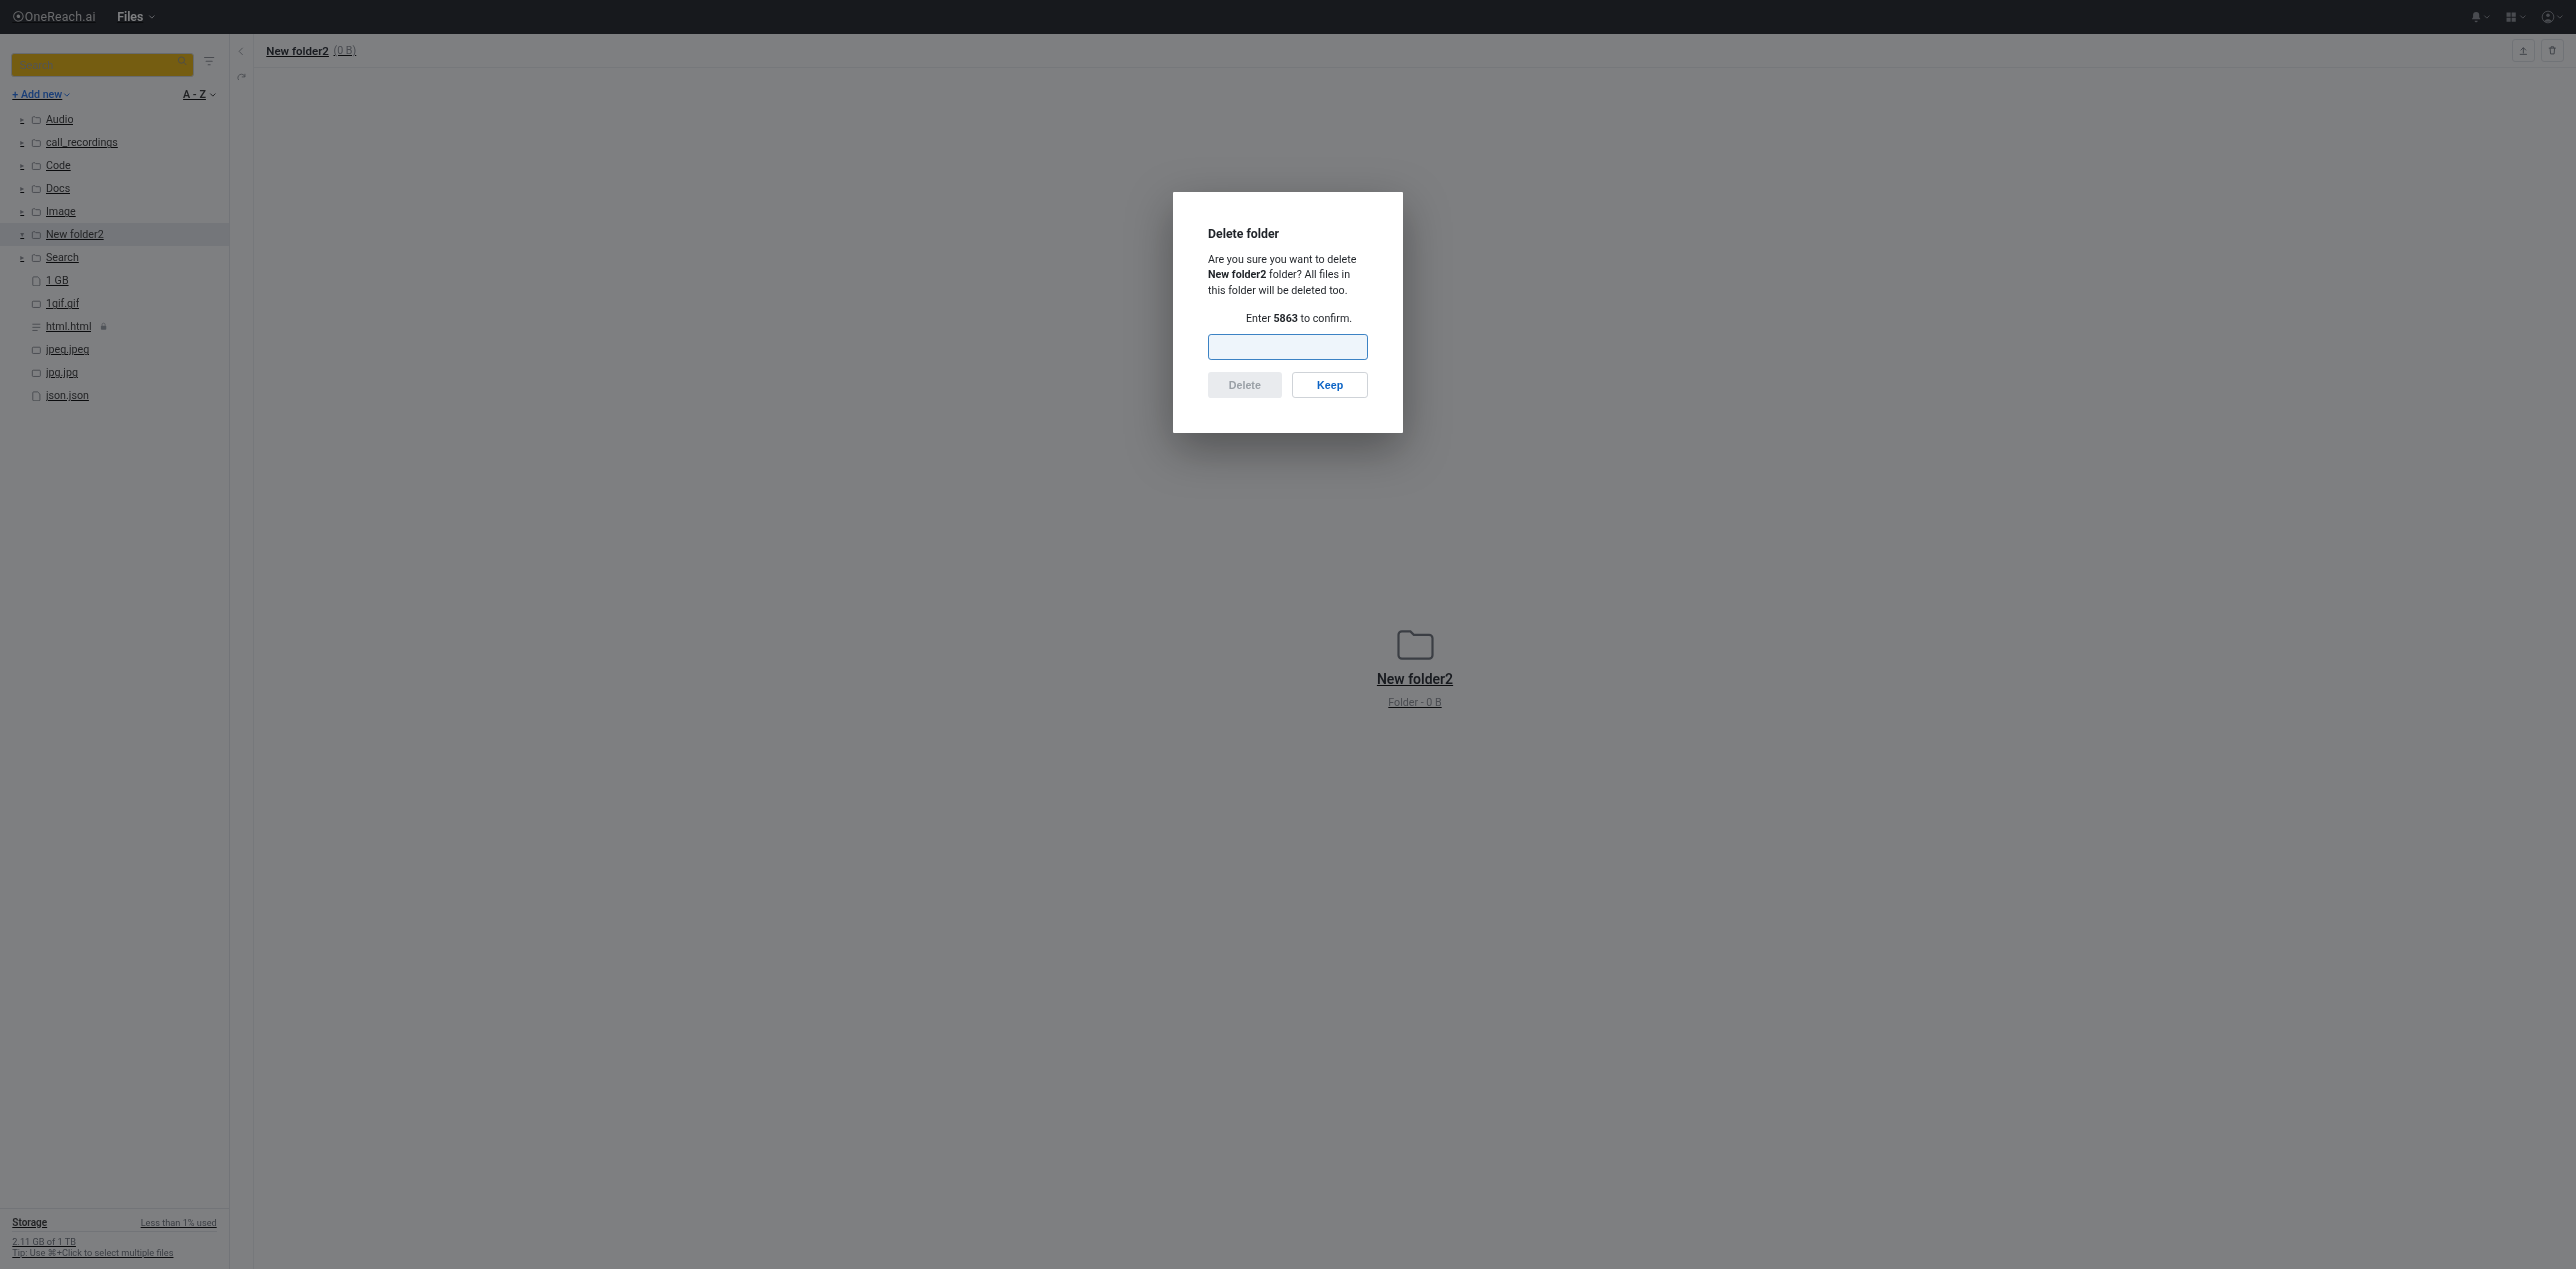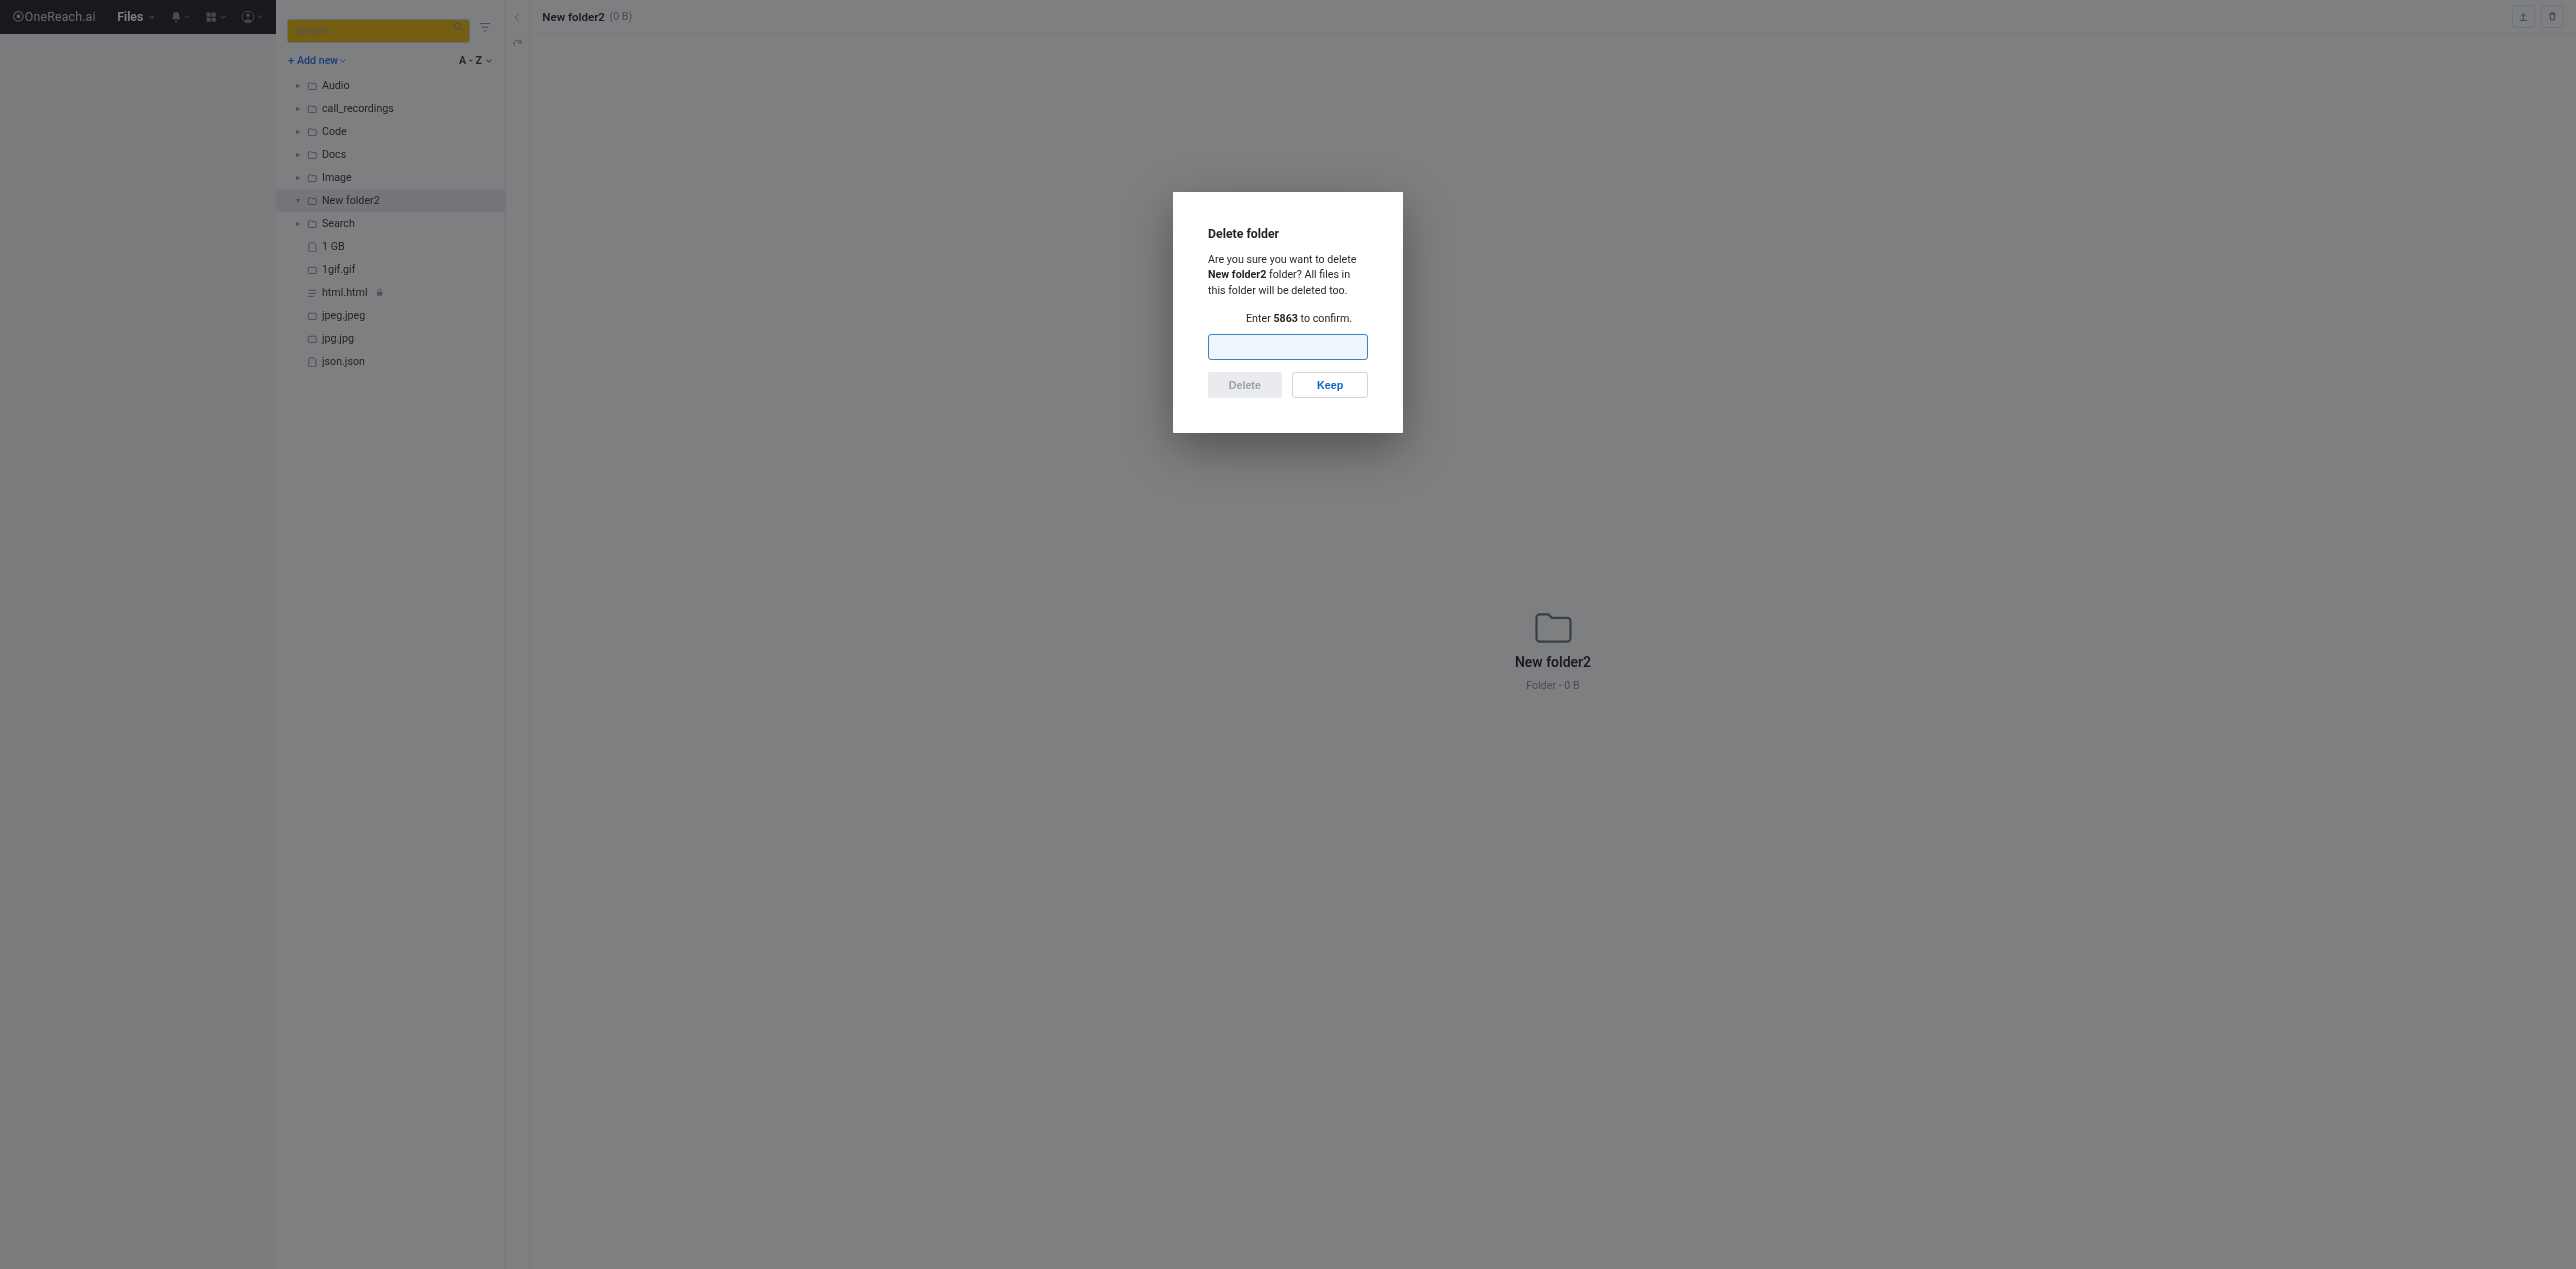--- a/index.html
+++ b/index.html
@@ -1,17 +1,17 @@
 <!DOCTYPE html>
 <html style="font-size:12.3px"><head>
 <meta charset="utf-8">
 <style>
 * { box-sizing: border-box; margin: 0; padding: 0; }
 html, body { width: 100%; height: 100%; font-family: -apple-system, BlinkMacSystemFont, "Segoe UI", Roboto, Helvetica, Arial, sans-serif; overflow: hidden; background: #f5f5f5; }
-.app { display: flex; flex-direction: row; width: 100%; height: 100vh; }
+.app { display: flex; flex-direction: column; width: 100%; height: 100vh; text-decoration: underline; }
 .topbar { height: 34px; background: #1c1e22; display: flex; align-items: center; padding: 0 12.3px; color: #e5e5e5; }
 .brand { font-size: 12.3px; font-weight: 400; color: #d0d0d0; letter-spacing: 0.2px; }
 .brand-o { font-style: normal; }
 .topbar .section-label { margin-left: 21.5px; font-weight: 600; font-size: 12.3px; color: #fff; display: flex; align-items: center; gap: 4.6px; cursor: pointer; }
 .topbar .spacer { flex: 1; }
 .topbar .tb-icon { color: #8a8d93; margin-left: 14px; display: flex; align-items: center; gap: 1.5px; cursor: pointer; }
 .chev { width: 7.7px; height: 7.7px; }
 .body { flex: 1; display: flex; min-height: 0; background: #fff; }
 .sidebar { width: 230px; border-right: 0.8px solid #e5e7eb; display: flex; flex-direction: column; }
 .sidebar-top { padding: 10.7px 10.7px 6.1px 10.7px; display: flex; align-items: center; gap: 6.1px; }
@@ -259,20 +259,29 @@
           <span class="caret"></span>
           <span class="ficon">
               <svg width="10.7" height="10.7" viewBox="0 0 24 24">
                 <path fill="none" stroke="#6b7078" stroke-width="1.7" d="M6 2h9l5 5v13a2 2 0 01-2 2H6a2 2 0 01-2-2V4a2 2 0 012-2z"></path>
               </svg>
             </span>
           <span class="label">json.json</span>
         </div>
       </div>
 
+      <div class="storage">
+        <div class="sthead">
+          <span>Storage</span>
+          <span class="pct">Less than 1% used</span>
+        </div>
+        <hr>
+        <div>2.11 GB of 1 TB</div>
+        <div>Tip: Use ⌘+Click to select multiple files</div>
+      </div>
     </div>
 
     <div class="main">
       <div class="rail">
         <span class="rbtn">
           <svg width="10.7" height="10.7" viewBox="0 0 24 24">
               <path d="M15 4l-8 8 8 8" fill="none" stroke="#8a8d93" stroke-width="2"></path>
             </svg>
         </span>
         <span class="rbtn">

